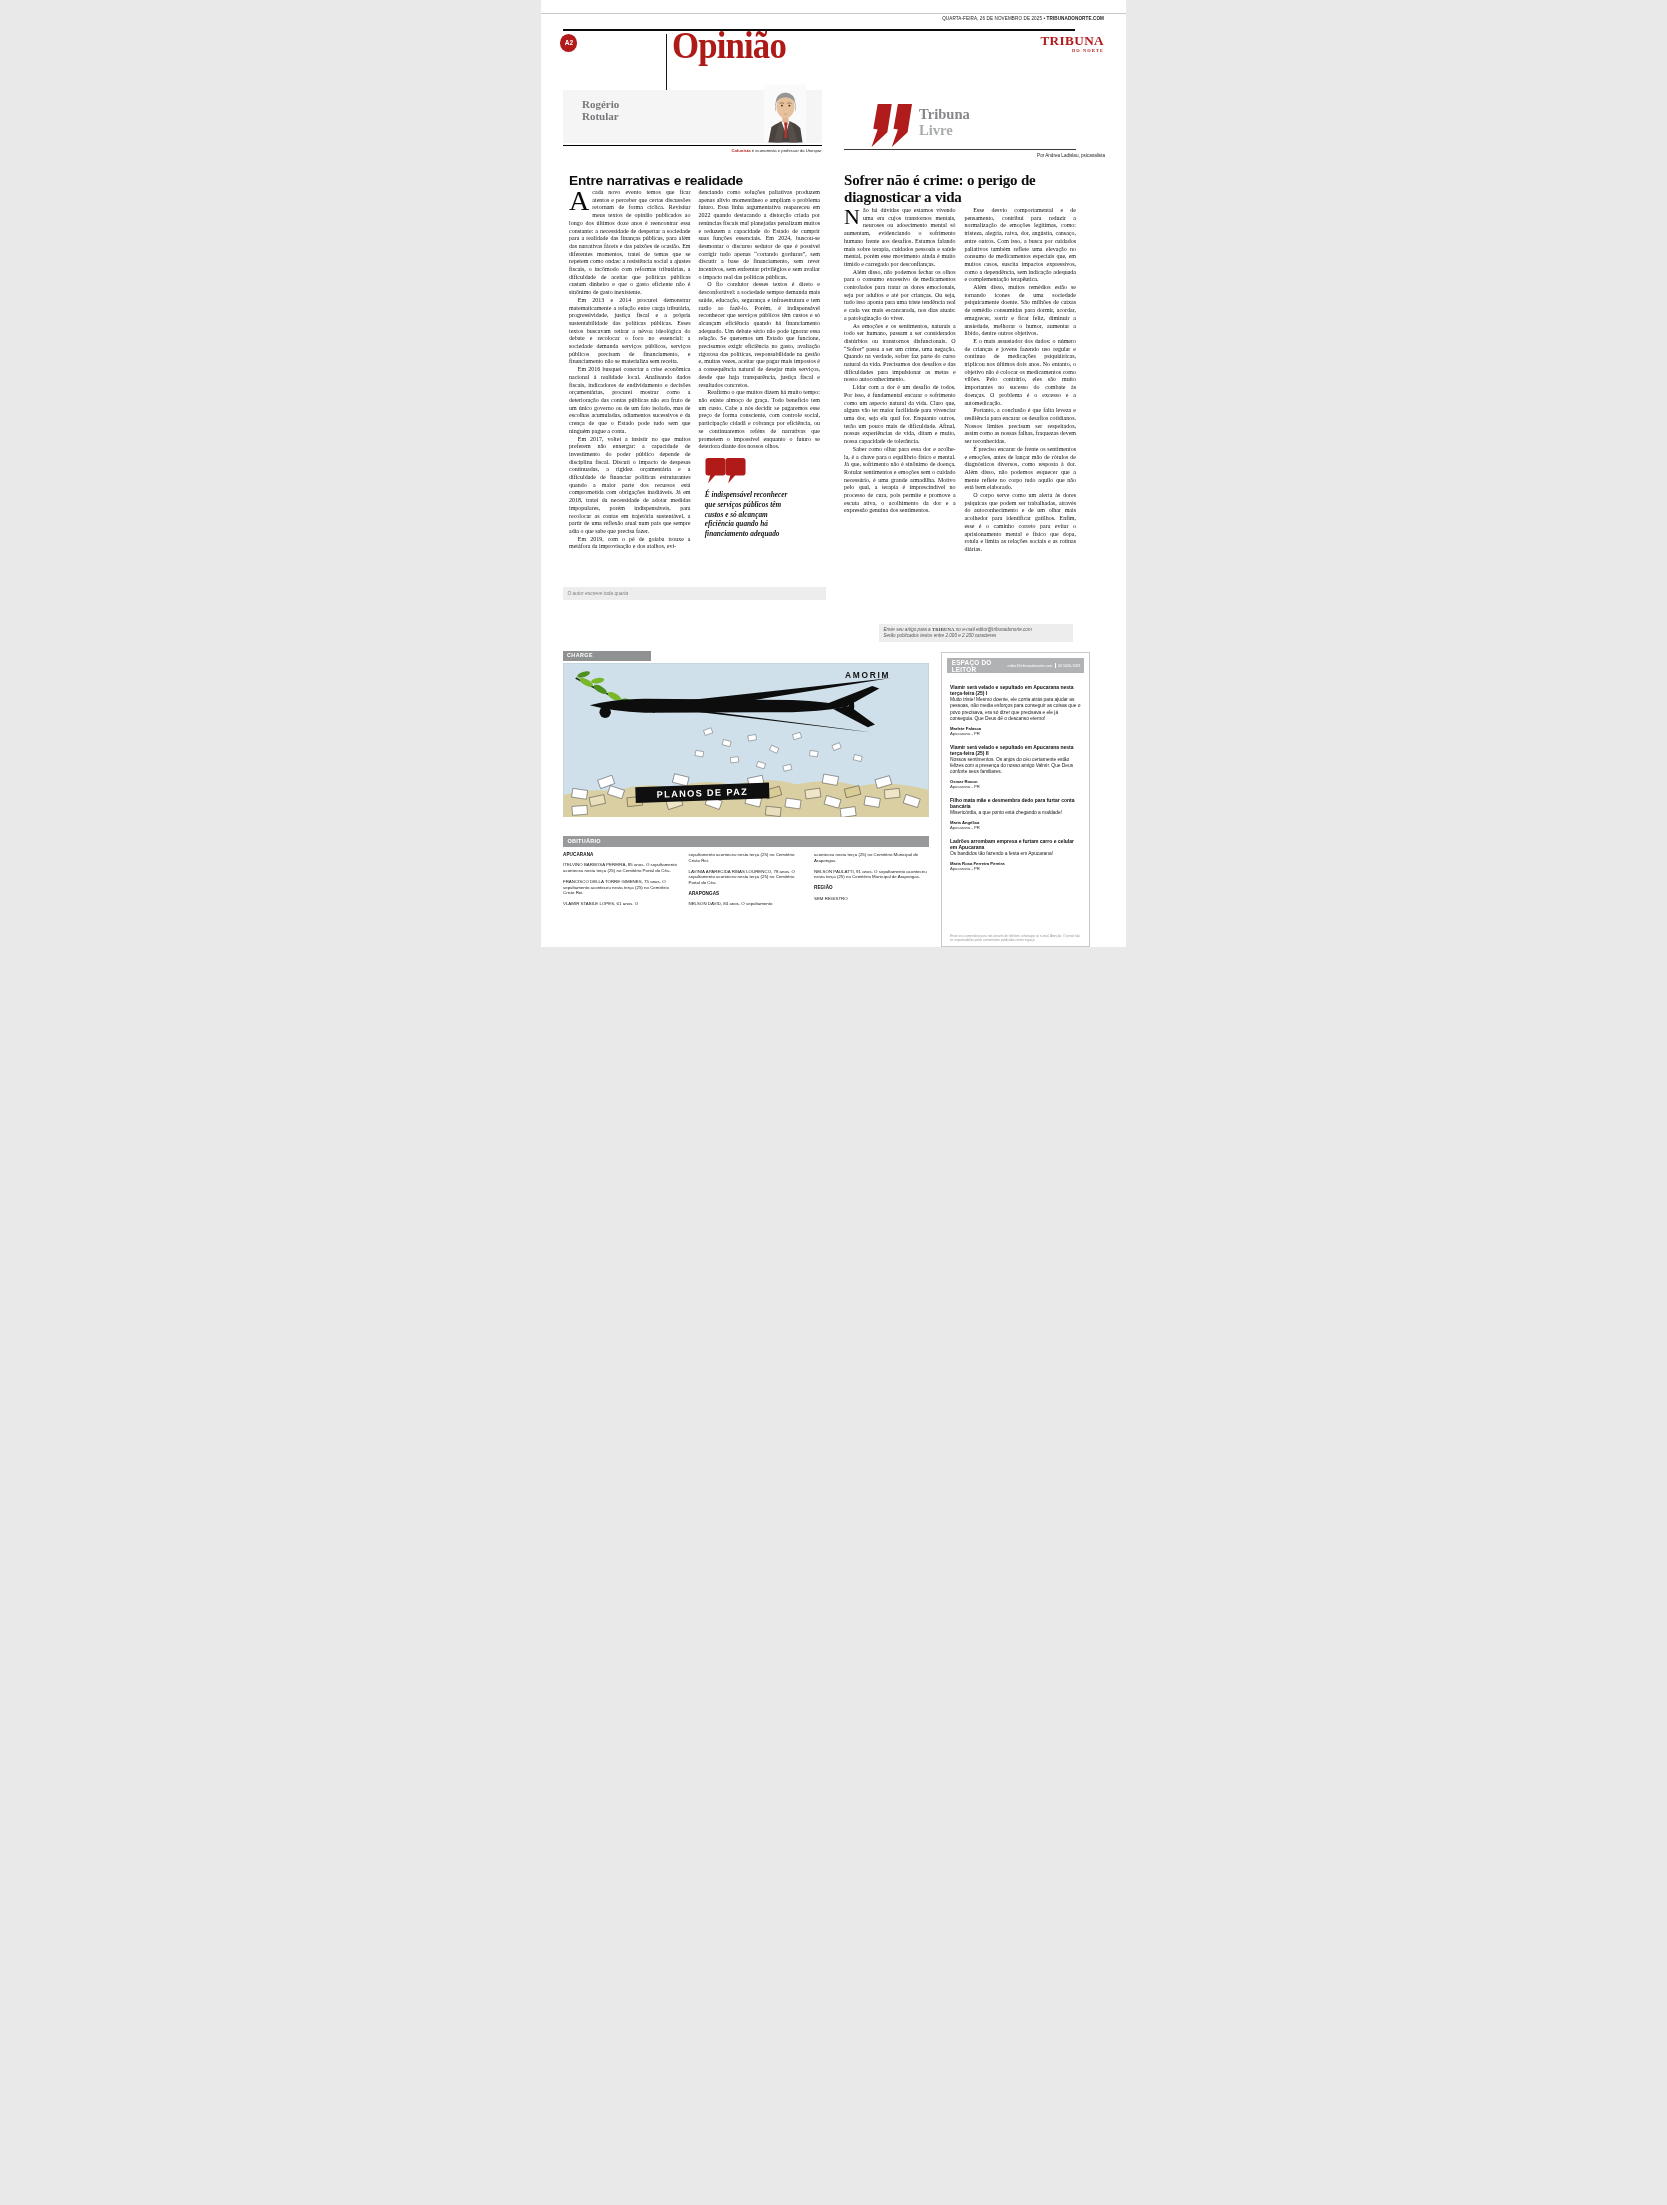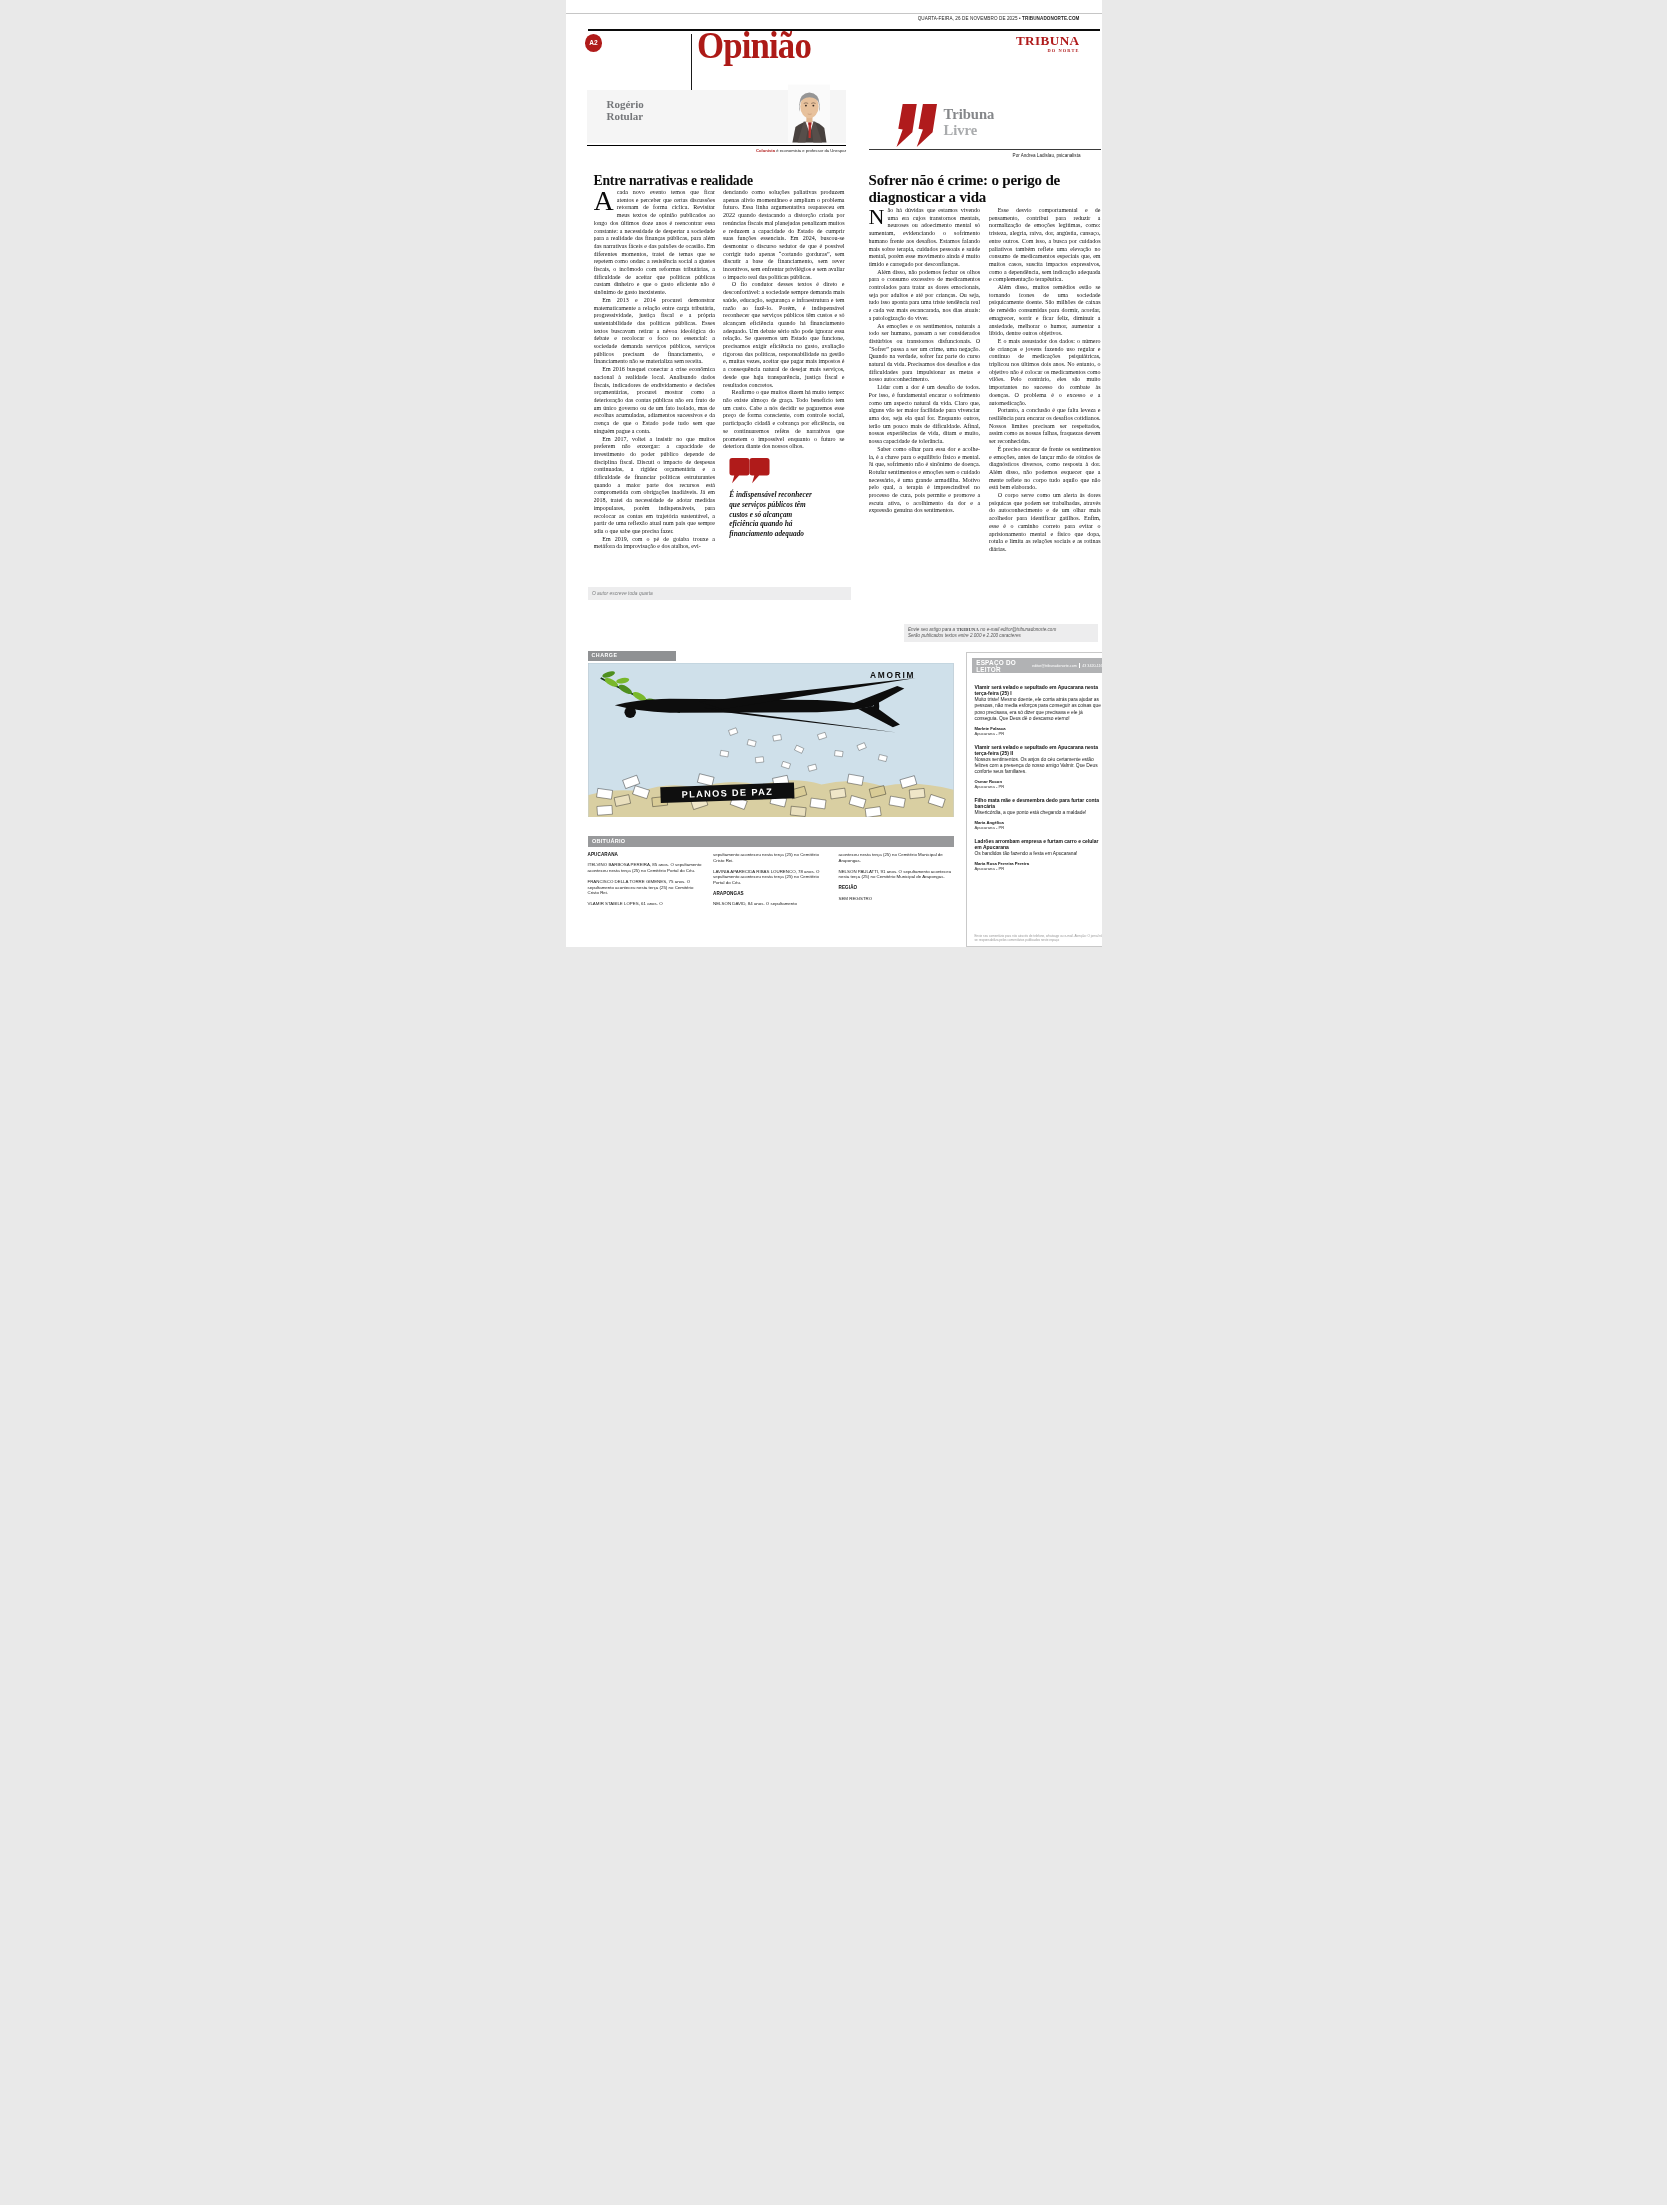--- a/index.html
+++ b/index.html
@@ -1,16 +1,16 @@
 <!DOCTYPE html>
 <html lang="pt" style="font-size:7px"><head>
 <meta charset="utf-8">
 <style>
   html,body{margin:0;padding:0;background:#e9e9e9;}
-  .page{position:relative;width:536px;height:947px;margin:0 auto;background:#fff;
+  .page{position:relative;width:585px;height:947px;margin:0 auto;background:#fff;
         font-family:"Liberation Sans","DejaVu Sans",sans-serif;color:#111;overflow:hidden;}
   
   .hairline-top{position:absolute;left:0;right:0;top:13.2px;height:0.4px;background:#c6c6c6;}
   .dateline{position:absolute;top:16.3px;right:22px;font-size:4.6px;letter-spacing:0.1px;color:#1c1c1c;}
   .dateline .site{font-weight:700;}
   .blackrule{position:absolute;left:22px;top:29px;width:512px;height:2.2px;background:#0b0b0b;}
   .badge{position:absolute;left:19.4px;top:34px;width:17px;height:17.6px;border-radius:50%;
          background:#b01b1a;color:#fff;font-weight:700;font-size:6.6px;line-height:17.6px;text-align:center;}
   .vline{position:absolute;left:125px;top:34px;width:0.4px;height:57px;background:#1a1a1a;}
   .optitle{position:absolute;left:131px;top:26.5px;font-family:"Liberation Serif","DejaVu Serif",serif;
@@ -22,21 +22,21 @@
   .logo .l2{font-size:4.4px;font-weight:700;letter-spacing:1.1px;margin-top:0.9px;}
   
   .authorcard{position:absolute;left:21.6px;top:90px;width:259px;height:53px;background:#f5f5f5;}
   .authorname{position:absolute;left:19.4px;top:8.8px;font-family:"Liberation Serif","DejaVu Serif",serif;
               font-weight:700;font-size:11px;line-height:1.07;color:#75777a;}
   .authorphoto{position:absolute;right:16px;top:-5.7px;width:42px;height:59px;}
   .authorrule{position:absolute;left:21.6px;top:145px;width:259px;height:0.9px;background:#000;}
   .authorcap{position:absolute;left:21.6px;top:148px;width:259px;text-align:right;font-size:4.2px;color:#222;}
   .authorcap .lab{color:#b01b1a;font-weight:700;}
   
-  .lheadline{position:absolute;left:28px;top:164px;font-family:Liberation Serif, serif;
+  .lheadline{position:absolute;left:28px;top:164px;font-family:Liberation Sans, sans-serif;
              font-weight:700;font-size:13.7px;letter-spacing:-0.2px;color:#0c0c0c;}
   .lcols{position:absolute;left:28px;top:189px;width:251px;height:395px;display:flex;gap:8px;overflow:hidden;}
   .lcols .col{width:122px;}
   .rcols{position:absolute;left:303px;top:207px;width:232px;height:409px;display:flex;gap:8.8px;overflow:hidden;}
   .rcols .col{width:112px;}
   .para{font-family:"Liberation Serif","DejaVu Serif",serif;font-size:6px;line-height:7.7px;
         text-align:justify;margin:0;color:#101010;}
   .para.ind{text-indent:8.8px;}
   .dropcap{float:left;font-family:"Liberation Serif","DejaVu Serif",serif;font-size:28px;line-height:22px;
            padding:1.3px 3.1px 0 0;color:#0a0a0a;}

